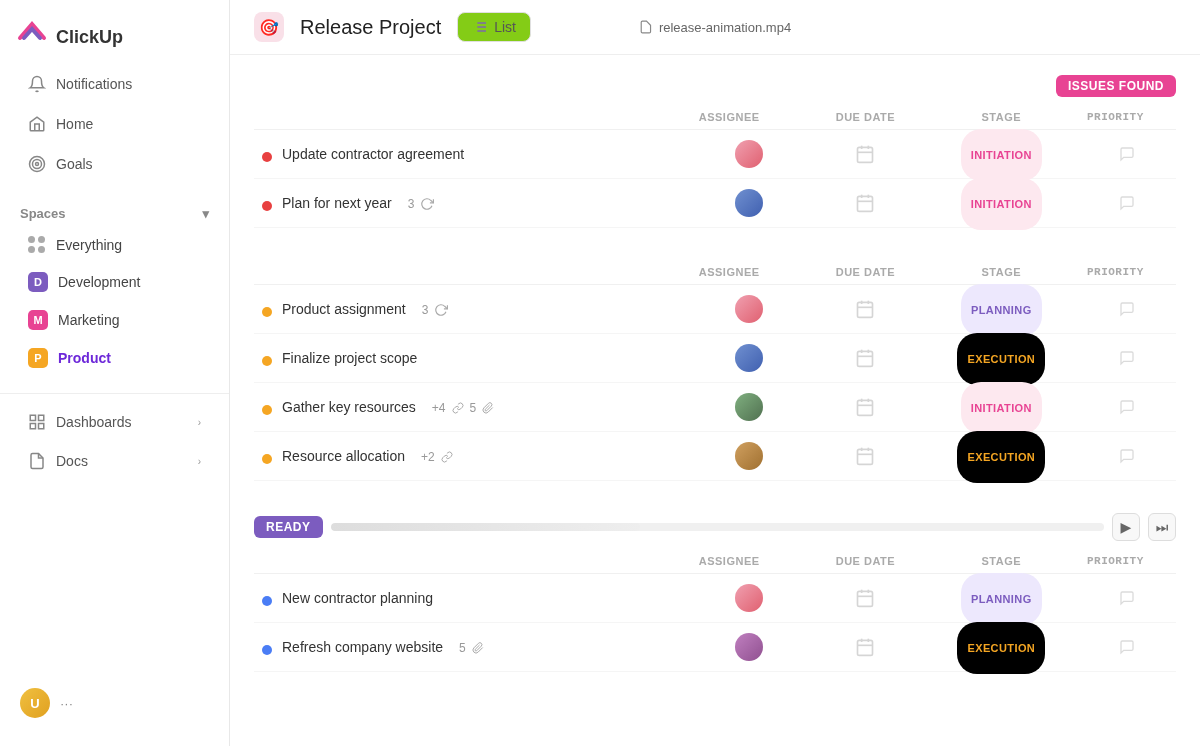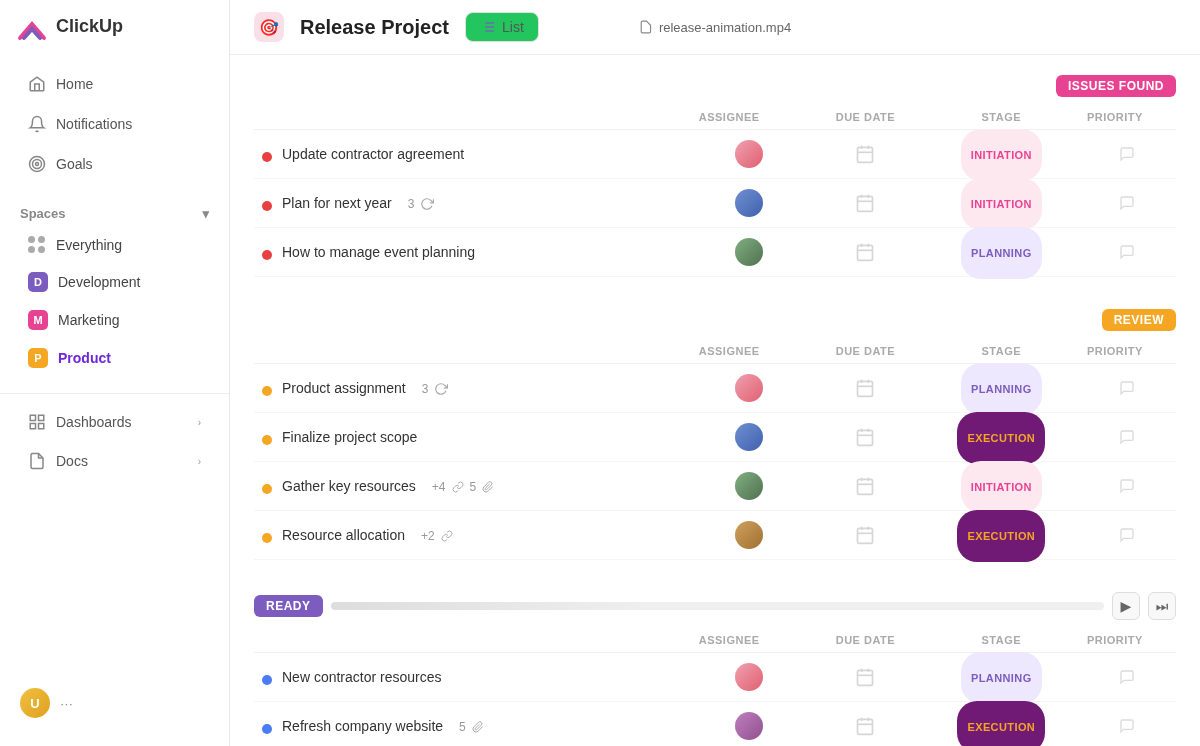--- a/index.html
+++ b/index.html
@@ -11,21 +11,21 @@
       min-width: 230px;
       background: #fff;
       border-right: 1px solid #e8e8e8;
       display: flex;
       flex-direction: column;
       padding: 16px 0;
       height: 100%;
     }
     .logo {
       display: flex;
-      align-items: flex-start;
+      align-items: flex-end;
       gap: 8px;
       padding: 0 16px 16px 16px;
     }
     .logo-icon {
       width: 32px;
       height: 32px;
     }
     .logo-text {
       font-size: 18px;
       font-weight: 700;
@@ -141,34 +141,34 @@
       height: 30px;
       background: #f9e0e8;
       border-radius: 8px;
       display: flex;
       align-items: center;
       justify-content: center;
       font-size: 16px;
     }
     .project-title {
       font-size: 20px;
-      font-weight: 700;
+      font-weight: 400;
       color: #222;
     }
     .view-toggle {
       display: flex;
       align-items: center;
       gap: 6px;
       padding: 6px 14px;
       border: 1px solid #e0e0e0;
       border-radius: 8px;
       cursor: pointer;
       font-size: 14px;
       color: #555;
-      background: #22c55e;
+      background: #84cc16;
     }
 
     
     .content {
       flex: 1;
       overflow-y: auto;
       padding: 20px 24px;
     }
 
     
@@ -200,21 +200,21 @@
       text-transform: uppercase;
       letter-spacing: 0.5px;
       padding: 6px 8px;
       text-align: left;
       border-bottom: 1px solid #f0f0f0;
     }
     .col-task { width: 45%; }
     .col-assignee { width: 12%; text-align: center; }
     .col-duedate { width: 12%; text-align: center !important; }
     .col-stage { width: 16%; text-align: center !important; }
-    .col-priority { width: 10%; text-align: right; }
+    .col-priority { width: 10%; text-align: right; font-family: Liberation Mono, monospace; }
 
     .task-row td {
       padding: 10px 8px;
       border-bottom: 1px solid #f5f5f5;
       vertical-align: middle;
     }
 
     .task-name {
       display: flex;
       align-items: flex-end;
@@ -258,21 +258,21 @@
       padding: 20px 10px;
       border-radius: 20px;
       font-size: 11px;
       font-weight: 600;
       letter-spacing: 0.4px;
       text-align: center;
       white-space: nowrap;
     }
     .stage-initiation { background: #fde8ef; color: #e84393; }
     .stage-planning { background: #ede8fd; color: #7c5cbf; }
-    .stage-execution { background: #701a75; color: #f5a623; }
+    .stage-execution { background: #000000; color: #f5a623; }
 
     .priority-icon {
       width: 16px;
       height: 16px;
       margin: 0 auto;
       opacity: 0.35;
       display: block;
     }
 
     .col-center { text-align: center; }
@@ -310,31 +310,31 @@
   <div class="logo">
     <svg class="logo-icon" viewBox="0 0 32 32">
       <path d="M4 22 L16 8 L28 22" fill="none" stroke="#e84393" stroke-width="4" stroke-linecap="round"></path>
       <path d="M8 22 L16 13 L24 22" fill="none" stroke="#7c5cbf" stroke-width="4" stroke-linecap="round"></path>
     </svg>
     <span class="logo-text">ClickUp</span>
   </div>
 
   <div class="nav-item">
     <svg class="nav-icon" viewBox="0 0 24 24" fill="none" stroke="currentColor" stroke-width="2">
+      <path d="M18 8A6 6 0 006 8c0 7-3 9-3 9h18s-3-2-3-9"></path>
+      <path d="M13.73 21a2 2 0 01-3.46 0"></path>
+    </svg>
+    <span>Notifications</span>
+  </div>
+  <div class="nav-item">
+    <svg class="nav-icon" viewBox="0 0 24 24" fill="none" stroke="currentColor" stroke-width="2">
       <path d="M3 9.5L12 3l9 6.5V20a1 1 0 01-1 1H4a1 1 0 01-1-1V9.5z"></path>
       <path d="M9 21V12h6v9"></path>
     </svg>
     <span>Home</span>
-  </div>
-  <div class="nav-item">
-    <svg class="nav-icon" viewBox="0 0 24 24" fill="none" stroke="currentColor" stroke-width="2">
-      <path d="M18 8A6 6 0 006 8c0 7-3 9-3 9h18s-3-2-3-9"></path>
-      <path d="M13.73 21a2 2 0 01-3.46 0"></path>
-    </svg>
-    <span>Notifications</span>
   </div>
   <div class="nav-item">
     <svg class="nav-icon" viewBox="0 0 24 24" fill="none" stroke="currentColor" stroke-width="2">
       <circle cx="12" cy="12" r="10"></circle>
       <circle cx="12" cy="12" r="6"></circle>
       <circle cx="12" cy="12" r="2"></circle>
     </svg>
     <span>Goals</span>
   </div>
 
@@ -484,53 +484,25 @@
                   <line x1="3" y1="10" x2="21" y2="10"></line>
                 </svg>
               </td>
             <td class="col-center"><span class="stage-badge stage-initiation">INITIATION</span></td>
             <td class="col-center">
                 <svg class="priority-icon" viewBox="0 0 24 24" fill="none" stroke="#999" stroke-width="2">
                   <path d="M21 15a2 2 0 01-2 2H7l-4 4V5a2 2 0 012-2h14a2 2 0 012 2z"></path>
                 </svg>
               </td>
           </tr>
-          <tr class="task-row">
-            <td>
-                <div class="task-name">
-                  <div class="task-dot dot-red"></div>
-                  <span>How to manage event planning</span>
-                </div>
-              </td>
-            <td class="col-center">
-                <div class="av3"></div>
-              </td>
-            <td class="col-center">
-                <svg class="calendar-icon" viewBox="0 0 24 24" fill="none" stroke="#999" stroke-width="2">
-                  <rect x="3" y="4" width="18" height="18" rx="2"></rect>
-                  <line x1="16" y1="2" x2="16" y2="6"></line>
-                  <line x1="8" y1="2" x2="8" y2="6"></line>
-                  <line x1="3" y1="10" x2="21" y2="10"></line>
-                </svg>
-              </td>
-            <td class="col-center"><span class="stage-badge stage-planning">PLANNING</span></td>
-            <td class="col-center">
-                <svg class="priority-icon" viewBox="0 0 24 24" fill="none" stroke="#999" stroke-width="2">
-                  <path d="M21 15a2 2 0 01-2 2H7l-4 4V5a2 2 0 012-2h14a2 2 0 012 2z"></path>
-                </svg>
-              </td>
-          </tr>
         </tbody>
       </table>
     </div>
 
     <div class="section">
-      <div class="section-header-row">
-        <span class="section-badge badge-review">REVIEW</span>
-      </div>
       <table class="task-table">
         <thead>
           <tr class="table-header-row">
             <th class="col-task"></th>
             <th class="col-assignee">ASSIGNEE</th>
             <th class="col-duedate">DUE DATE</th>
             <th class="col-stage">STAGE</th>
             <th class="col-priority">PRIORITY</th>
           </tr>
         </thead>
@@ -681,21 +653,21 @@
             <th class="col-duedate">DUE DATE</th>
             <th class="col-stage">STAGE</th>
             <th class="col-priority">PRIORITY</th>
           </tr>
         </thead>
         <tbody>
           <tr class="task-row">
             <td>
                 <div class="task-name">
                   <div class="task-dot dot-blue"></div>
-                  <span>New contractor resources</span>
+                  <span>New contractor planning</span>
                 </div>
               </td>
             <td class="col-center">
                 <div class="av1"></div>
               </td>
             <td class="col-center">
                 <svg class="calendar-icon" viewBox="0 0 24 24" fill="none" stroke="#999" stroke-width="2">
                   <rect x="3" y="4" width="18" height="18" rx="2"></rect>
                   <line x1="16" y1="2" x2="16" y2="6"></line>
                   <line x1="8" y1="2" x2="8" y2="6"></line>

